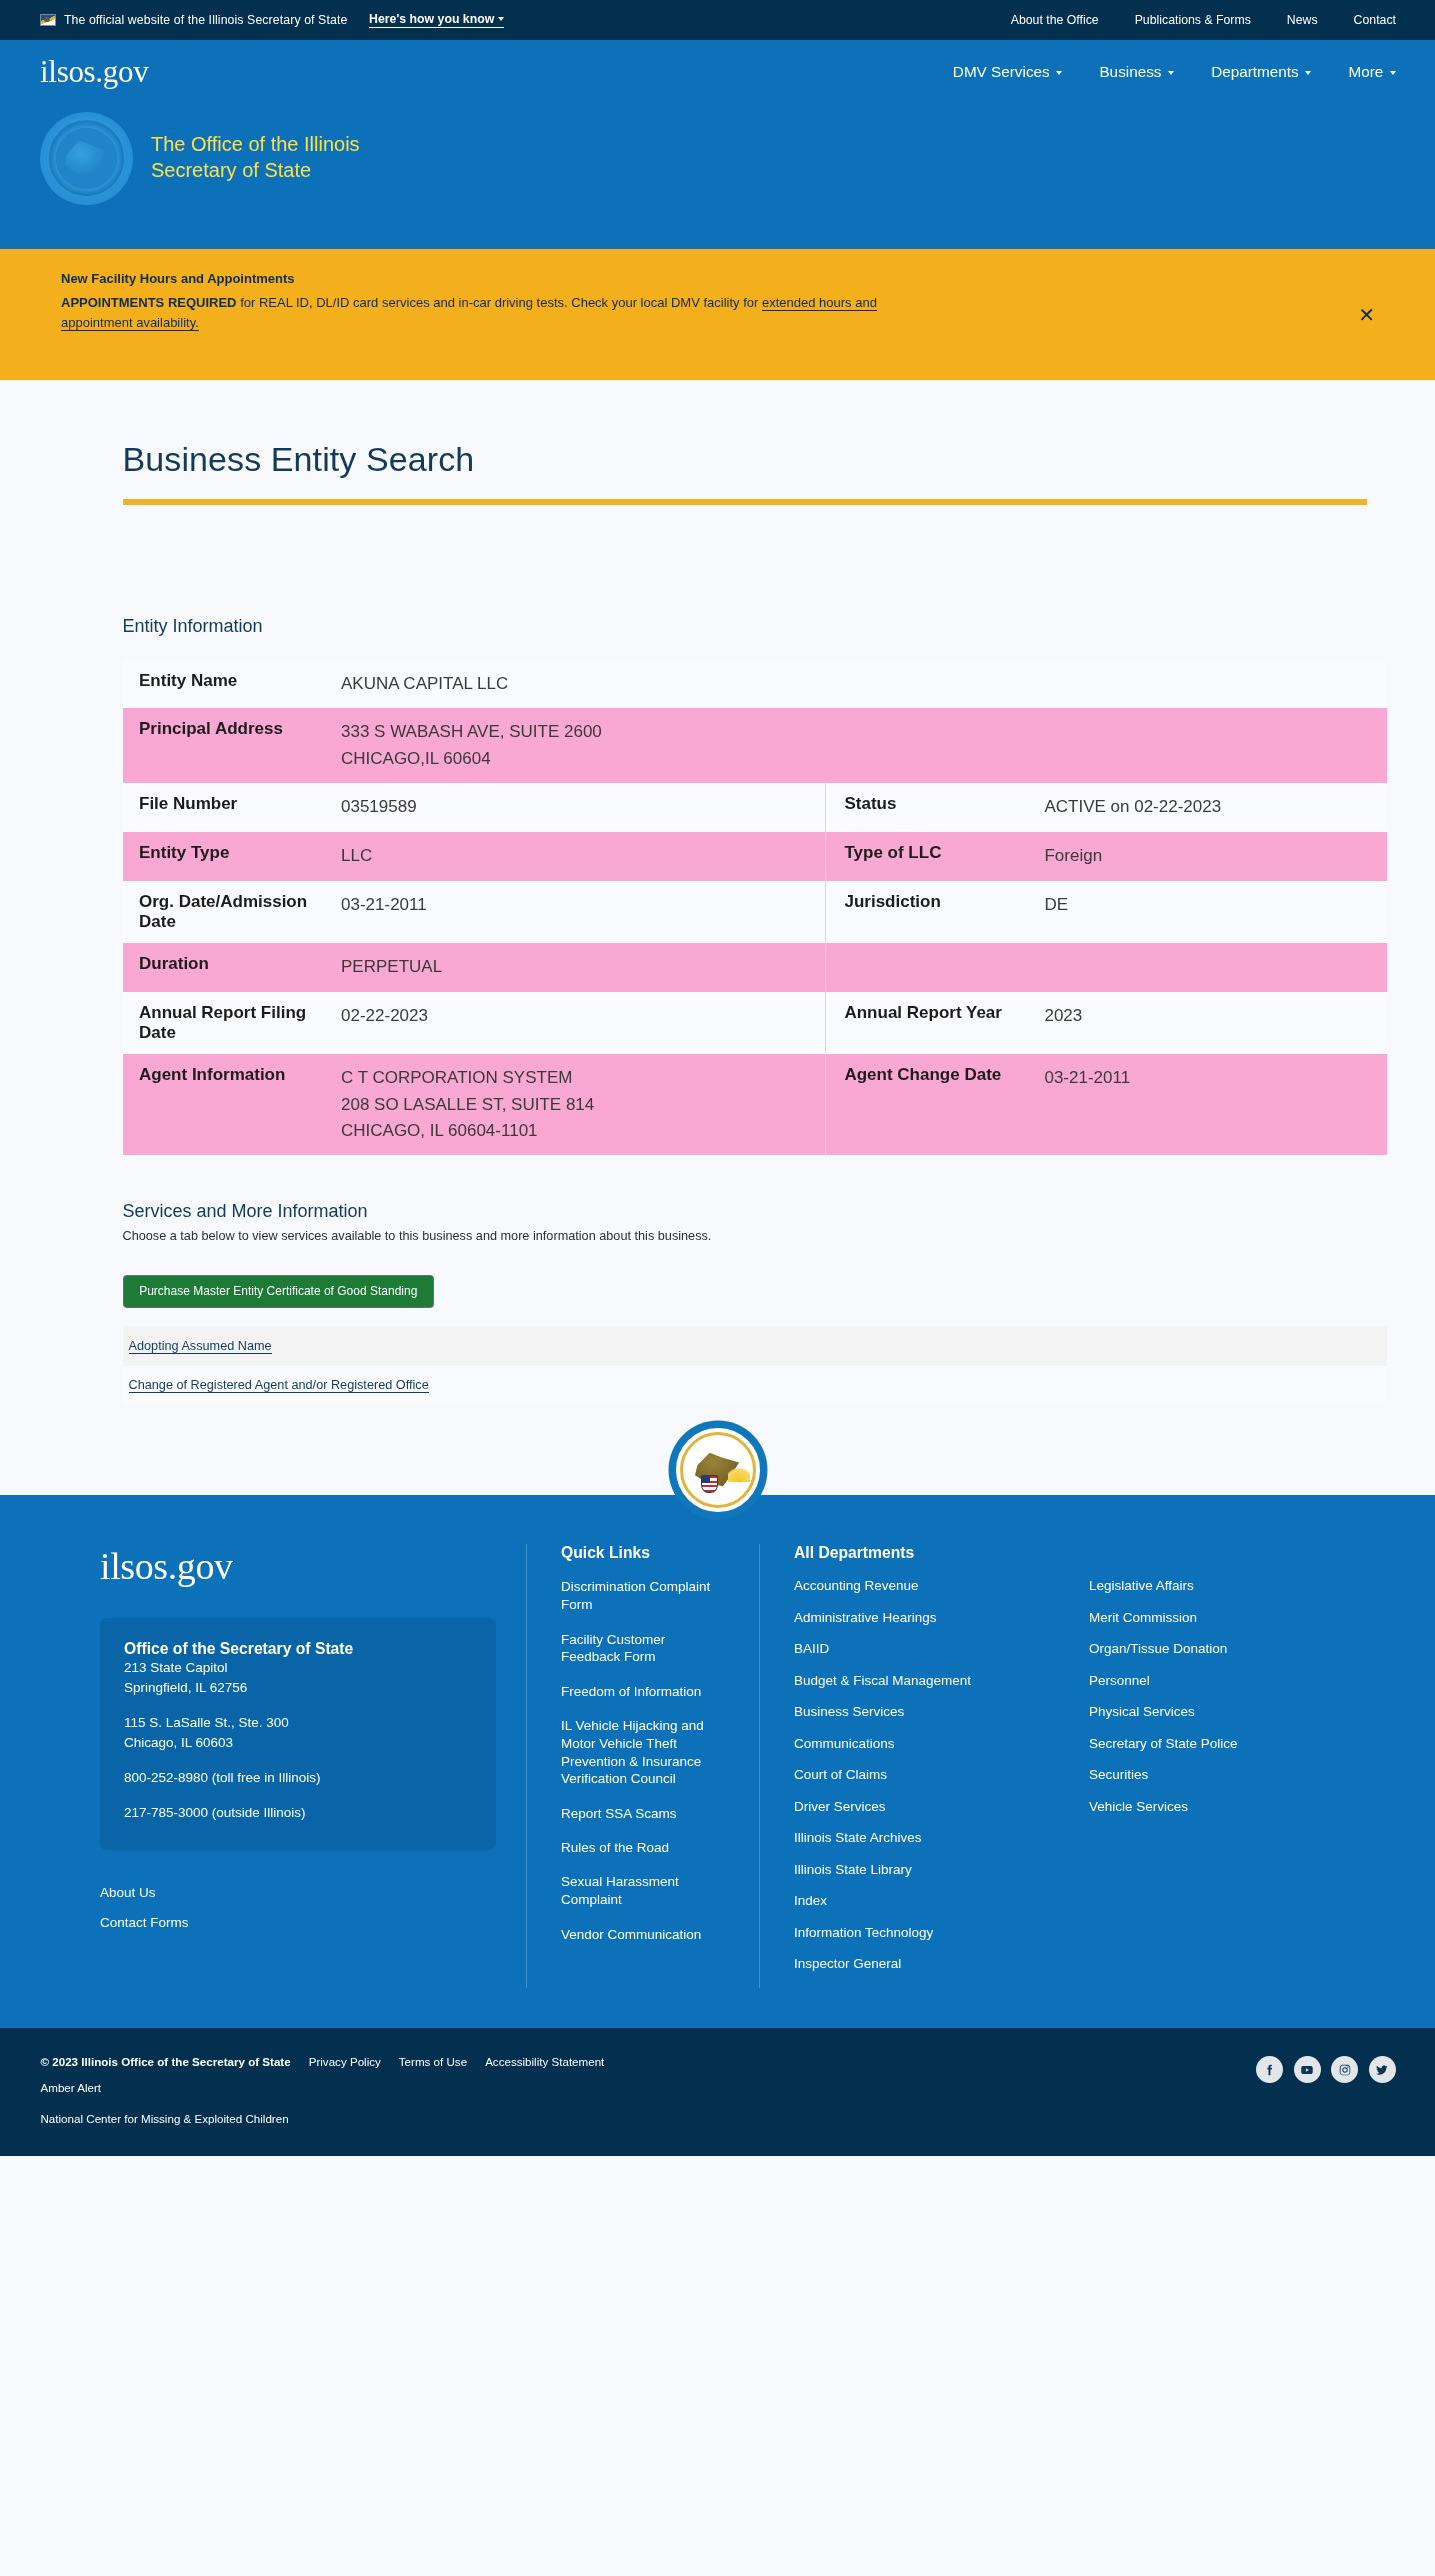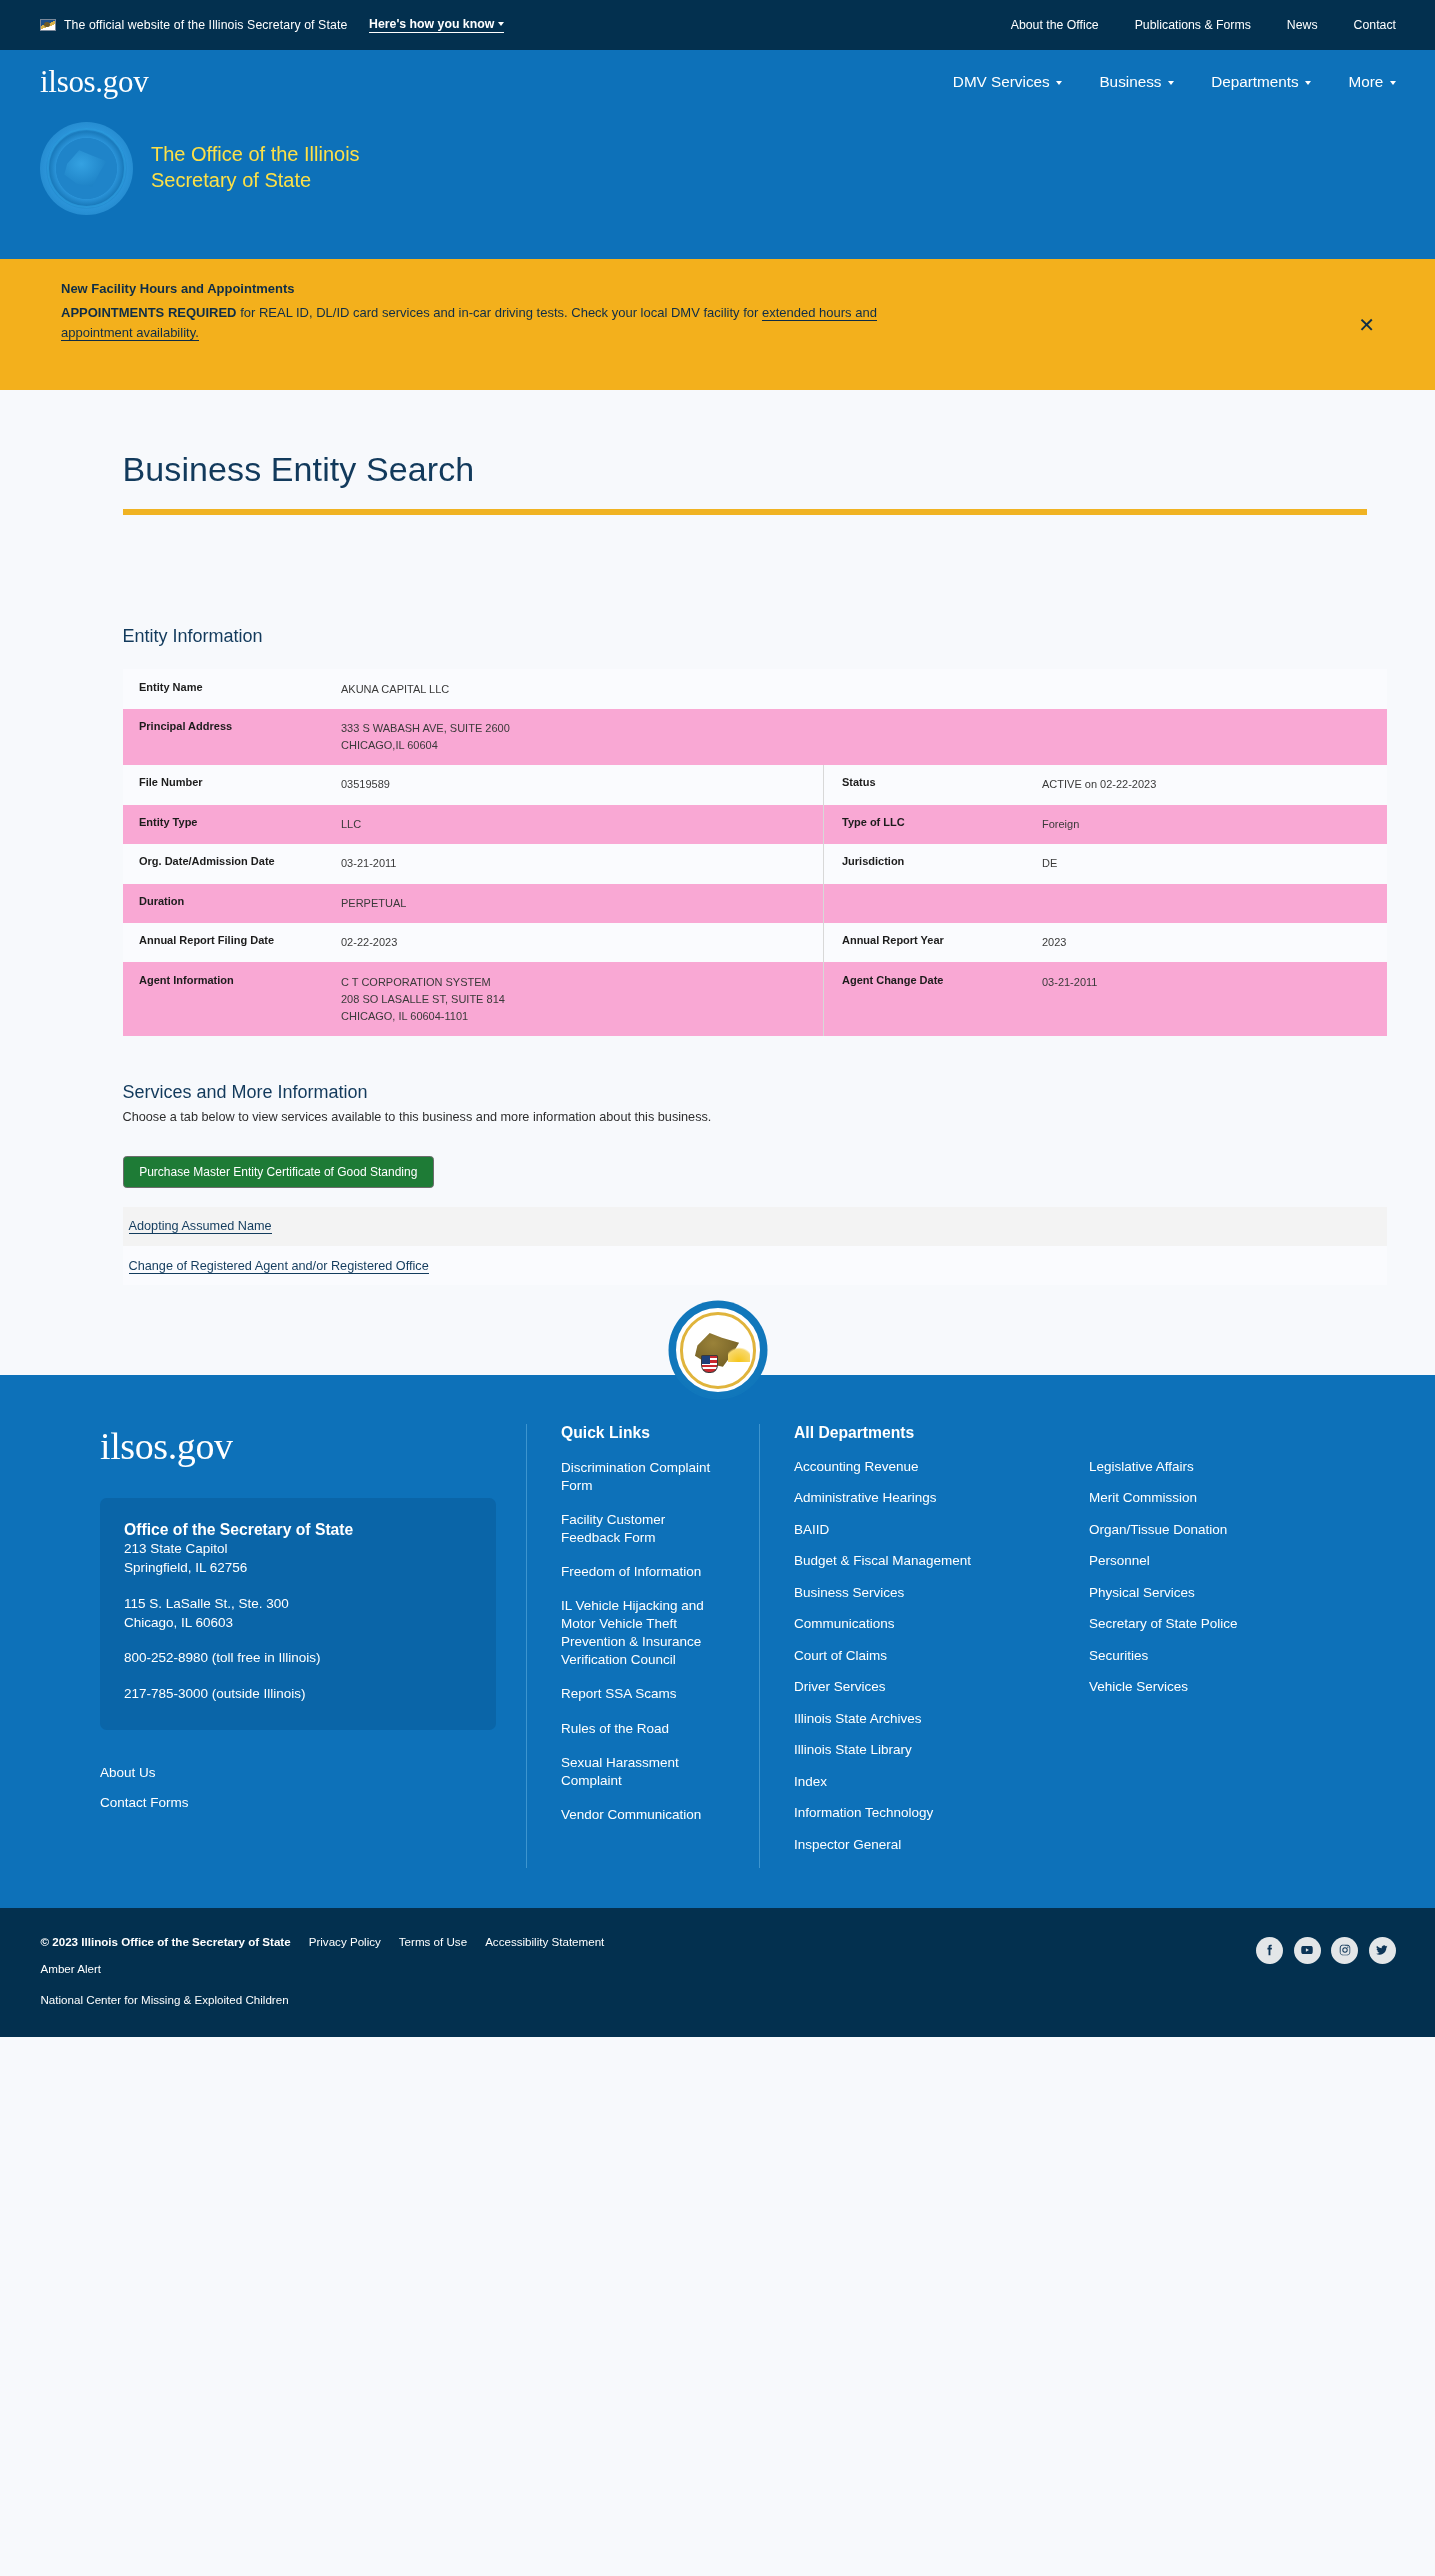--- a/index.html
+++ b/index.html
@@ -8,21 +8,21 @@
     font-family: "Liberation Sans", sans-serif;
     background: #f7f9fc;
     color: #212121;
     -webkit-font-smoothing: antialiased;
   }
   a { text-decoration: none; color: inherit; }
 
   
   .util-bar {
     background: #03304f;
-    height: 50px;
+    height: 40px;
     display: flex;
     align-items: center;
     padding: 0 40px;
     color: #ffffff;
   }
   .util-left { display: flex; align-items: center; gap: 8.2px; }
   .flag-icon {
     width: 15.7px; height: 12.7px;
     background: linear-gradient(160deg,#1d4f8a 0%,#1d4f8a 40%,#d8b24a 40%,#d8b24a 62%,#ffffff 62%,#ffffff 100%);
     border: 0.7px solid #7a8899;
@@ -165,21 +165,21 @@
     color: #123a5c;
     font-weight: 400;
     margin-top: 111px;
   }
 
   
   .ent-table {
     margin-top: 22.4px;
     width: 1264px;
     border-collapse: collapse;
-    font-size: 11px;
+    font-size: 17px;
   }
   .ent-table tr.odd { background: #fafbfe; }
   .ent-table tr.even { background: #f9a8d4; }
   .ent-table td {
     padding: 11.2px 0 11.2px 16.5px;
     vertical-align: top;
     border: none;
   }
   .ent-table td.lbl { font-weight: bold; color: #1c1c1c; width: 202px; }
   .ent-table td.val { color: #3a3a3a; line-height: 1.55; }

